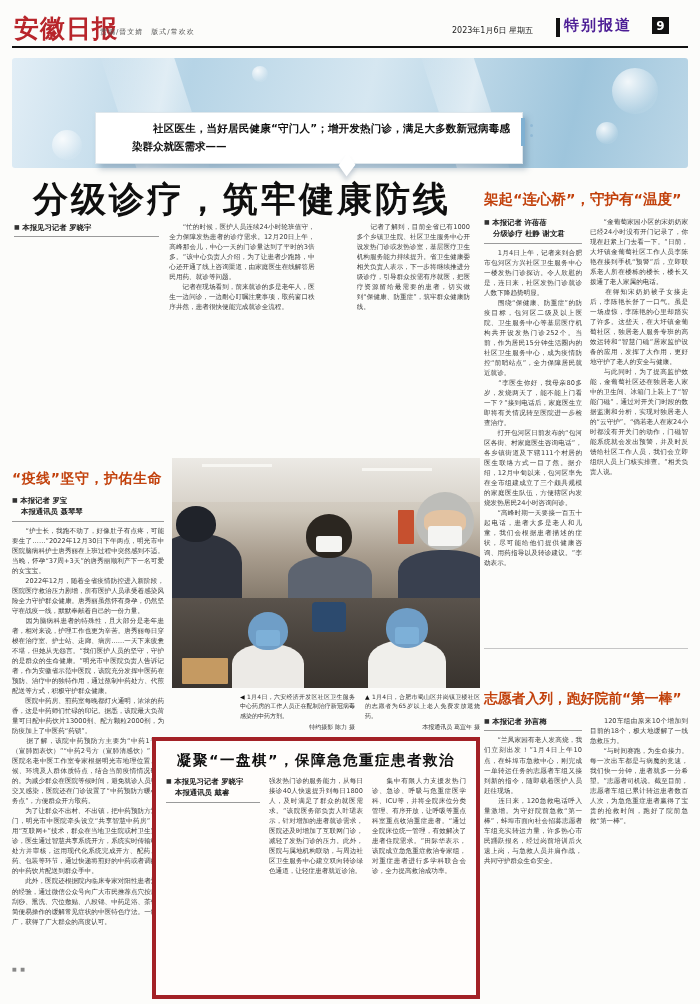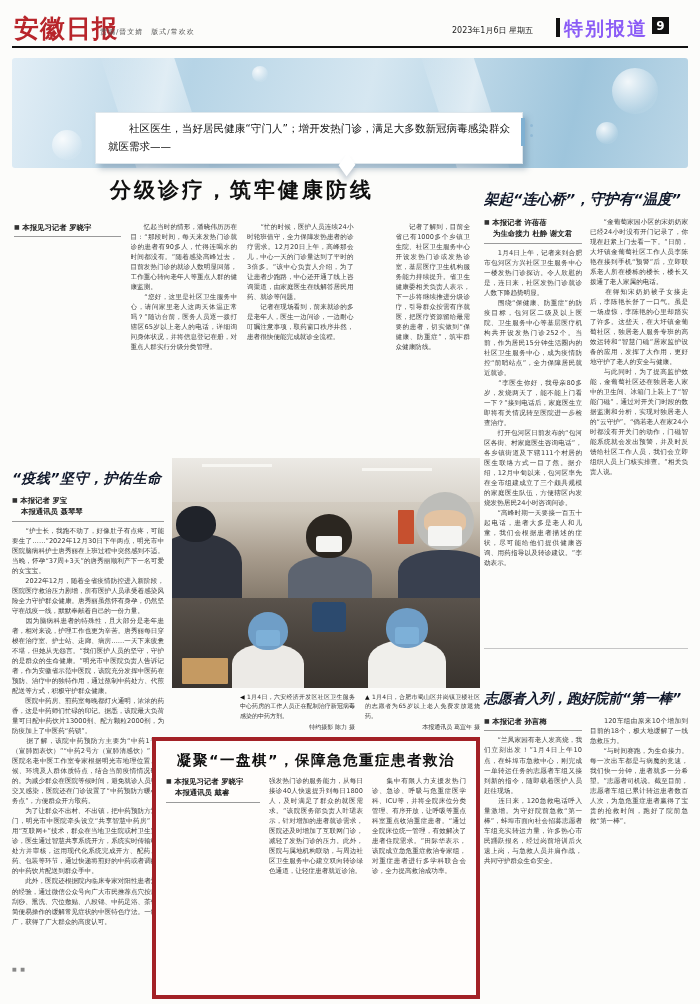--- a/index.html
+++ b/index.html
@@ -8,50 +8,50 @@
     background:#fcfcfa;
     font-family:"DejaVu Sans","Liberation Sans",sans-serif;
     color:#222;
   }
   .abs{position:absolute;}
   
   .logo{font-size:25px;font-weight:900;color:#b8252b;transform:skewX(-8deg);letter-spacing:1px;}
   .editors{font-size:7px;color:#555;letter-spacing:1px;}
   .date{font-size:8px;color:#222;}
   .section-bar{width:4px;height:19px;background:#111;}
-  .section-title{font-size:19px;font-weight:900;letter-spacing:2px;color:#8b5cf6;}
+  .section-title{font-size:15px;font-weight:900;letter-spacing:2px;color:#4c1d95;}
   .pagenum{width:17px;height:17px;background:#111;color:#fff;font-size:12px;font-weight:bold;
     display:flex;align-items:center;justify-content:center;}
   .head-rule{height:2px;background:#111;}
   
   .banner{
     background:linear-gradient(104deg,#e2eef6 0%,#b6d4e6 26%,#d6e7f1 52%,#9ec5dc 82%,#bcd7e7 100%);
     border-radius:3px;overflow:hidden;
   }
   .bub{position:absolute;border-radius:50%;background:radial-gradient(circle at 35% 30%,rgba(255,255,255,.85),rgba(255,255,255,.08) 70%);}
   .streak{position:absolute;background:linear-gradient(120deg,rgba(255,255,255,0),rgba(255,255,255,.55),rgba(255,255,255,0));transform:rotate(-18deg);}
   .kicker-box{
     background:#fff;border:1px solid #dfe7ec;
     box-shadow:4px 5px 6px rgba(70,100,130,.35);
     padding:6px 12px 7px;
   }
-  .kicker-text{font-size:10.5px;font-weight:normal;line-height:1.75;color:#111;text-indent:2em;text-align:justify;}
+  .kicker-text{font-size:10.5px;font-weight:bold;line-height:1.75;color:#111;text-indent:2em;text-align:justify;margin-left:24px;}
   .kicker-tail{width:14px;height:14px;background:#fff;transform:rotate(55deg) skewX(18deg);box-shadow:3px 3px 4px rgba(70,100,130,.25);}
   .kicker-accent{width:4px;background:#7fb0d2;}
   .kicker-dot{width:3px;height:3px;border-radius:50%;background:#8fb9d6;}
-  .main-headline{font-size:21px;font-weight:900;letter-spacing:3px;color:#0f0f0f;text-align:center;}
+  .main-headline{font-size:35px;font-weight:900;letter-spacing:3px;color:#0f0f0f;text-align:center;}
   
   .cols{display:flex;}
   .col{flex:1 1 0;overflow:hidden;}
   .body-text{font-size:6.6px;line-height:1.52;text-align:justify;color:#3b3b3b;white-space:pre-line;overflow:hidden;}
   .byline{font-size:7.4px;font-weight:bold;color:#1c1c1c;line-height:1.55;}
   .byline .mk{font-size:6px;vertical-align:1px;color:#333;}
   .byline-ind{padding-left:9px;}
   .byline-rule{border-bottom:1px solid #9a9a9a;margin:3px 0 4px;}
-  .sec-headline{font-weight:900;color:#0f172a;white-space:nowrap;font-style:italic;}
+  .sec-headline{font-weight:900;color:#c2410c;white-space:nowrap;}
   .divider{height:1px;background:#c6c6c6;}
   .endmark{font-size:5px;color:#888;letter-spacing:1px;}
   
   .photo{position:absolute;overflow:hidden;}
   .photo1{background:linear-gradient(#e3ded6 0%,#cfc8bc 38%,#a89c8d 70%,#857a6c 100%);}
   .photo2{background:linear-gradient(#5a534c 0%,#453f39 60%,#39342f 100%);}
   .sign{background:#c23a2d;color:#fff;font-size:7px;font-weight:bold;display:flex;align-items:center;justify-content:center;letter-spacing:1px;}
   .fig-head{position:absolute;border-radius:50% 50% 46% 46%;}
   .fig-mask{position:absolute;background:#f4f4f2;border-radius:3px;}
   .fig-body{position:absolute;border-radius:45% 45% 0 0;}
@@ -96,24 +96,20 @@
 
 <div class="abs cols" style="left:14px;top:222px;width:456px;height:234px;gap:10px;">
   <div class="col">
     <div class="byline">
       <span class="mk">■</span>
       <span>本报见习记者 罗晓宇</span>
     </div>
     <div class="byline-rule"></div>
   </div>
   <div class="col">
-    <div class="body-text" style="height:234px;">　　忆起当时的情形，潘晓伟历历在目：“那段时间，每天来发热门诊就诊的患者有90多人，忙得连喝水的时间都没有。”随着感染高峰过去，目前发热门诊的就诊人数明显回落，工作重心转向老年人等重点人群的健康监测。
-　　“您好，这里是社区卫生服务中心，请问家里老人这两天体温正常吗？”随访台前，医务人员逐一拨打辖区65岁以上老人的电话，详细询问身体状况，并将信息登记在册，对重点人群实行分级分类管理。</div>
-  </div>
-  <div class="col">
     <div class="body-text" style="height:234px;">　　“忙的时候，医护人员连续24小时轮班值守，全力保障发热患者的诊疗需求。12月20日上午，高峰那会儿，中心一天的门诊量达到了平时的3倍多。”该中心负责人介绍，为了让患者少跑路，中心还开通了线上咨询渠道，由家庭医生在线解答居民用药、就诊等问题。
 　　记者在现场看到，前来就诊的多是老年人，医生一边问诊，一边耐心叮嘱注意事项，取药窗口秩序井然，患者很快便能完成就诊全流程。</div>
   </div>
   <div class="col">
     <div class="body-text" style="height:234px;margin-left:32px;">　　记者了解到，目前全省已有1000多个乡镇卫生院、社区卫生服务中心开设发热门诊或发热诊室，基层医疗卫生机构服务能力持续提升。省卫生健康委相关负责人表示，下一步将继续推进分级诊疗，引导群众按需有序就医，把医疗资源留给最需要的患者，切实做到“保健康、防重症”，筑牢群众健康防线。</div>
   </div>
 </div>
 
 <div class="abs" style="left:12px;top:470px;width:152px;">
   <div class="sec-headline" style="font-size:14px;letter-spacing:.5px;">“疫线”坚守，护佑生命</div>
@@ -203,21 +199,21 @@
 </div>
 
 <div class="abs" style="left:484px;top:190px;width:204px;">
   <div class="sec-headline" style="font-size:14.5px;">架起“连心桥”，守护有“温度”</div>
   <div class="cols" style="margin-top:8px;gap:8px;height:426px;">
     <div class="col">
       <div class="byline">
         <span class="mk">■</span>
         <span>本报记者 许蓓蓓</span>
       </div>
-      <div class="byline byline-ind">为生命接力 杜静 谢文君</div>
+      <div class="byline byline-ind">分级诊疗 杜静 谢文君</div>
       <div class="byline-rule"></div>
       <div class="body-text" style="height:382px;">　　1月4日上午，记者来到合肥市包河区方兴社区卫生服务中心一楼发热门诊探访。令人欣慰的是，连日来，社区发热门诊就诊人数下降趋势明显。
 　　围绕“保健康、防重症”的防疫目标，包河区二级及以上医院、卫生服务中心等基层医疗机构共开设发热门诊252个。当前，作为居民15分钟生活圈内的社区卫生服务中心，成为疫情防控“前哨站点”，全力保障居民就近就诊。
 　　“李医生你好，我母亲80多岁，发烧两天了，能不能上门看一下？”接到电话后，家庭医生立即将有关情况转至医院进一步检查治疗。
 　　打开包河区日前发布的“包河区各街、村家庭医生咨询电话”，各乡镇街道及下辖111个村居的医生联络方式一目了然。据介绍，12月中旬以来，包河区率先在全市组建成立了三个颇具规模的家庭医生队伍，方便辖区内发烧发热居民24小时咨询问诊。
 　　“高峰时期一天要接一百五十起电话，患者大多是老人和儿童，我们会根据患者描述的症状，尽可能给他们提供健康咨询、用药指导以及转诊建议。”李劲表示。</div>
     </div>
     <div class="col">
       <div class="body-text" style="height:426px;">　　“金葡萄家园小区的宋奶奶家已经24小时没有开门记录了，你现在赶紧上门去看一下。”日前，大圩镇金葡萄社区工作人员李陈艳在接到手机“预警”后，立即联系老人所在楼栋的楼长，楼长又拨通了老人家属的电话。
 　　在得知宋奶奶被子女接走后，李陈艳长舒了一口气。虽是一场虚惊，李陈艳的心里却踏实了许多。这些天，在大圩镇金葡萄社区，独居老人服务专班的高效运转和“智慧门磁”居家监护设备的应用，发挥了大作用，更好地守护了老人的安全与健康。

